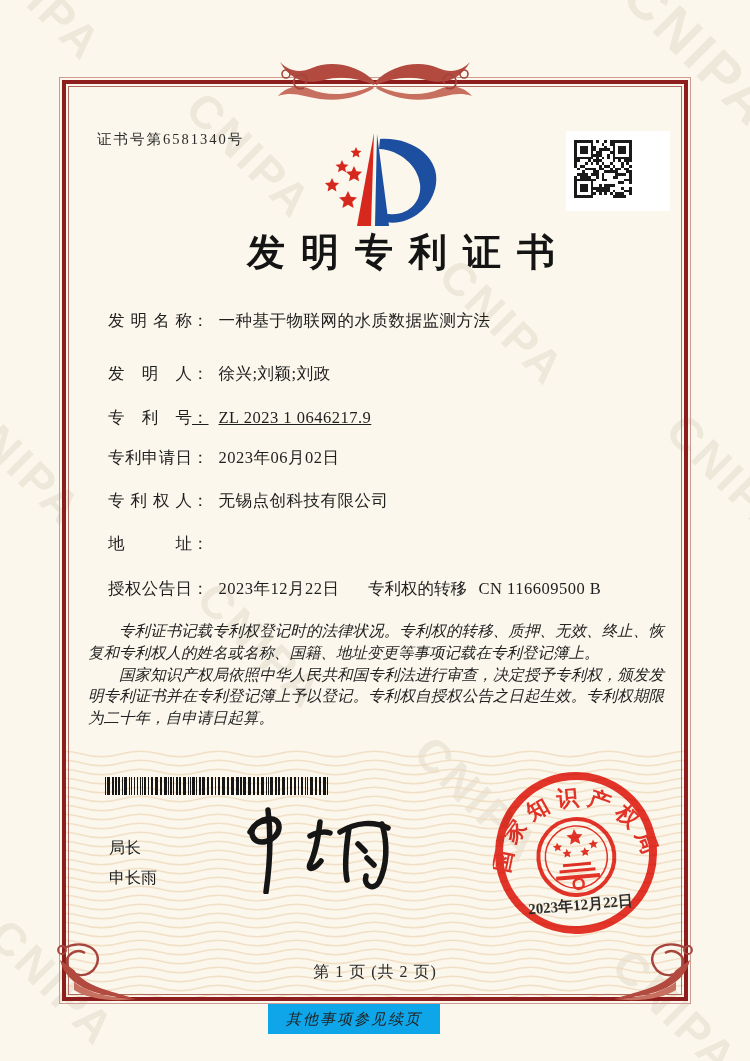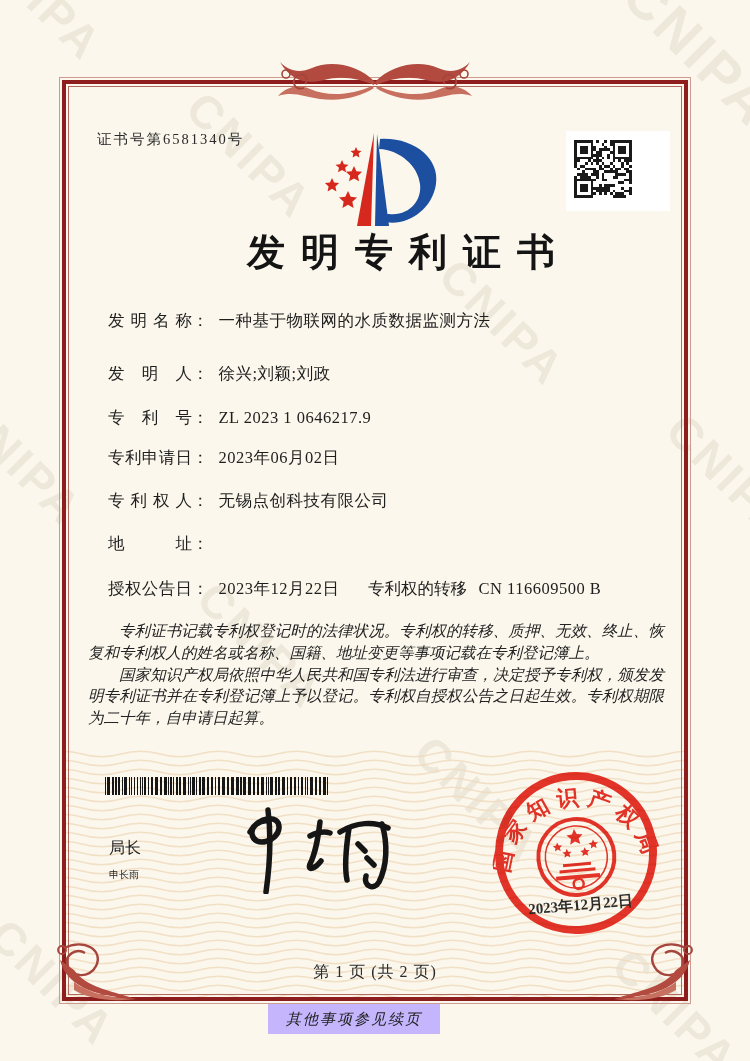--- a/index.html
+++ b/index.html
@@ -50,28 +50,28 @@
   .row-addr{white-space:normal;display:flex;}
   .row-addr .fvalue{width:414px;line-height:22px;display:inline-block;}
   
   #legal{left:88px;top:620px;width:576px;z-index:5;
     font-size:15.5px;line-height:21.8px;font-style:italic;color:#232323;text-align:justify;}
   #legal p{margin:0;text-indent:2em;}
   
   #barcode{left:105px;top:777px;z-index:5;}
   
   #signer-title{left:109px;top:838px;z-index:5;font-family:"Liberation Sans","DejaVu Sans",sans-serif;font-size:16px;color:#1b1b1b;text-align:center;}
-  #signer-name{left:109px;top:868px;z-index:5;font-family:"Liberation Sans","DejaVu Sans",sans-serif;font-size:10px;color:#1b1b1b;}
+  #signer-name{left:109px;top:868px;z-index:5;font-family:"Liberation Sans","DejaVu Sans",sans-serif;font-size:16px;color:#1b1b1b;}
   #signature{left:222px;top:806px;z-index:5;}
   
   #seal{left:492px;top:769px;width:168px;height:168px;z-index:7;transform:rotate(-5deg);mix-blend-mode:multiply;}
   
   #page-num{left:62px;top:962px;width:626px;text-align:center;font-size:16px;color:#2b2b2b;z-index:5;letter-spacing:1px;}
   #cont-box{
-    left:268px;top:1004px;width:172px;height:30px;background:#c4b5fd;z-index:5;
+    left:268px;top:1004px;width:172px;height:30px;background:#0ea5e9;z-index:5;
     text-align:center;line-height:30px;font-size:15px;font-style:italic;letter-spacing:2px;color:#222;
   }
 </style>
 </head>
 <body>
 
 <span class="wm" style="left:-38px;top:-30px;">CNIPA</span>
 <span class="wm big" style="left:606px;top:18px;">CNIPA</span>
 <span class="wm" style="left:172px;top:128px;">CNIPA</span>
 <span class="wm" style="left:425px;top:295px;">CNIPA</span>
@@ -311,21 +311,21 @@
   </svg>
 
 <div id="title" class="abs">发明专利证书</div>
 
 <div class="row" style="top:310px;">
   <span class="flabel">发明名称</span><span class="colon">：</span><span class="fvalue">一种基于物联网的水质数据监测方法</span>
 </div>
 <div class="row" style="top:363px;">
   <span class="flabel">发明人</span><span class="colon">：</span><span class="fvalue">徐兴;刘颖;刘政</span>
 </div>
-<div class="row" style="top:407px;">
+<div class="row" style="top:407px;text-decoration:underline;">
   <span class="flabel">专利号</span><span class="colon">：</span><span class="fvalue">ZL 2023 1 0646217.9</span>
 </div>
 <div class="row" style="top:447px;">
   <span class="flabel">专利申请日</span><span class="colon">：</span><span class="fvalue">2023年06月02日</span>
 </div>
 <div class="row" style="top:490px;">
   <span class="flabel">专利权人</span><span class="colon">：</span><span class="fvalue">无锡点创科技有限公司</span>
 </div>
 <div class="row row-addr" style="top:533px;">
   <span class="flabel">地址</span>

